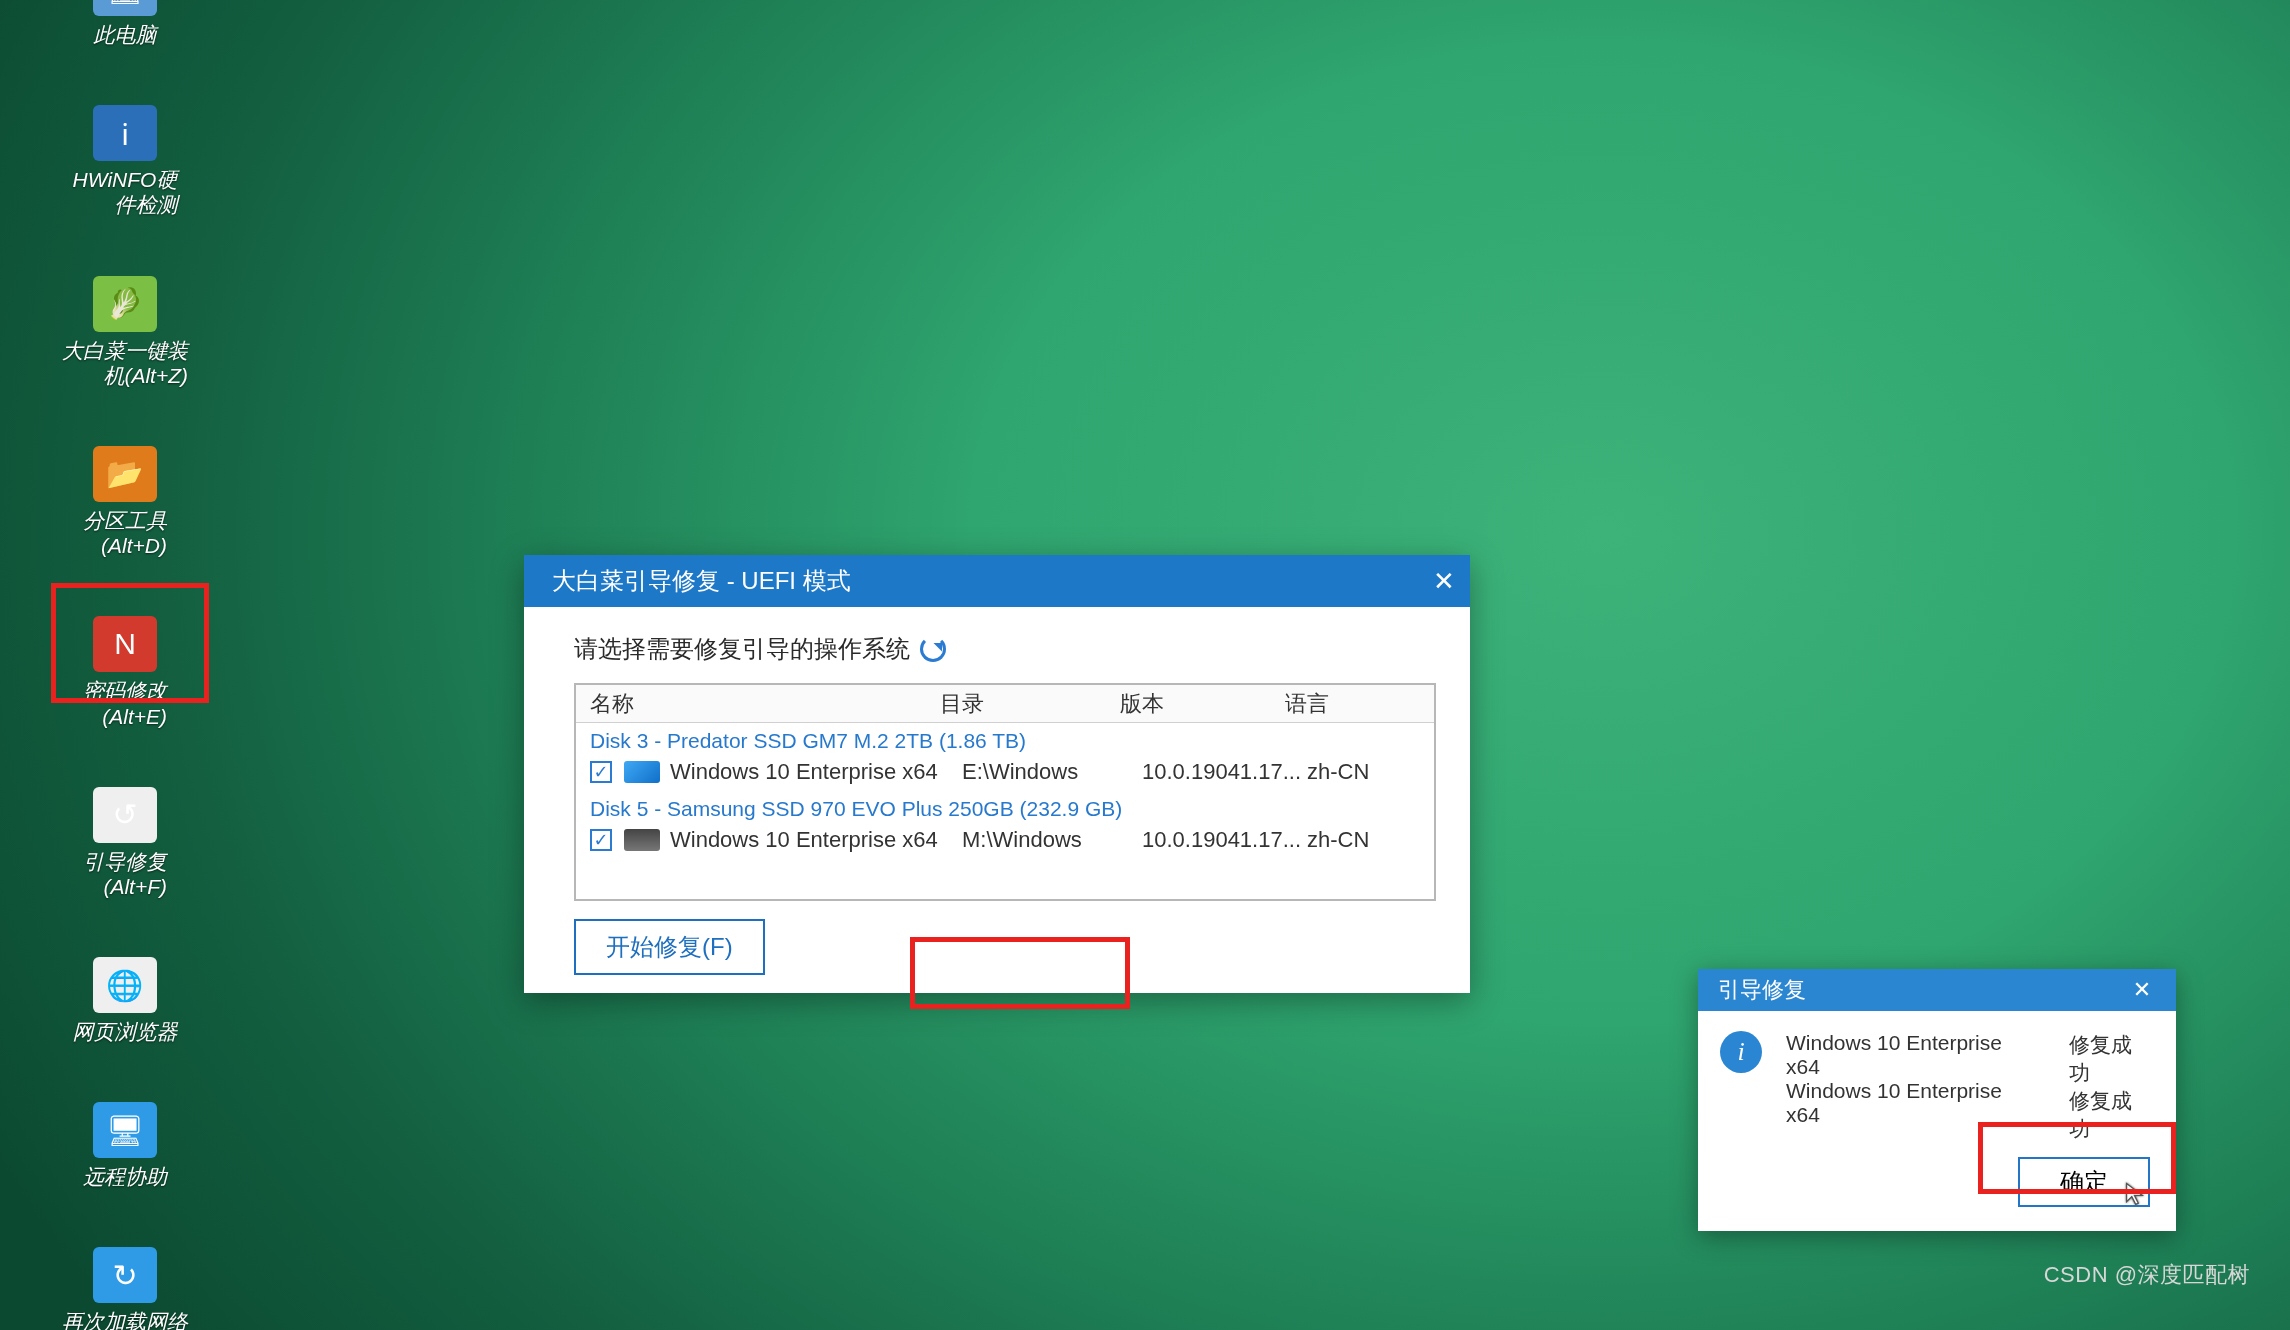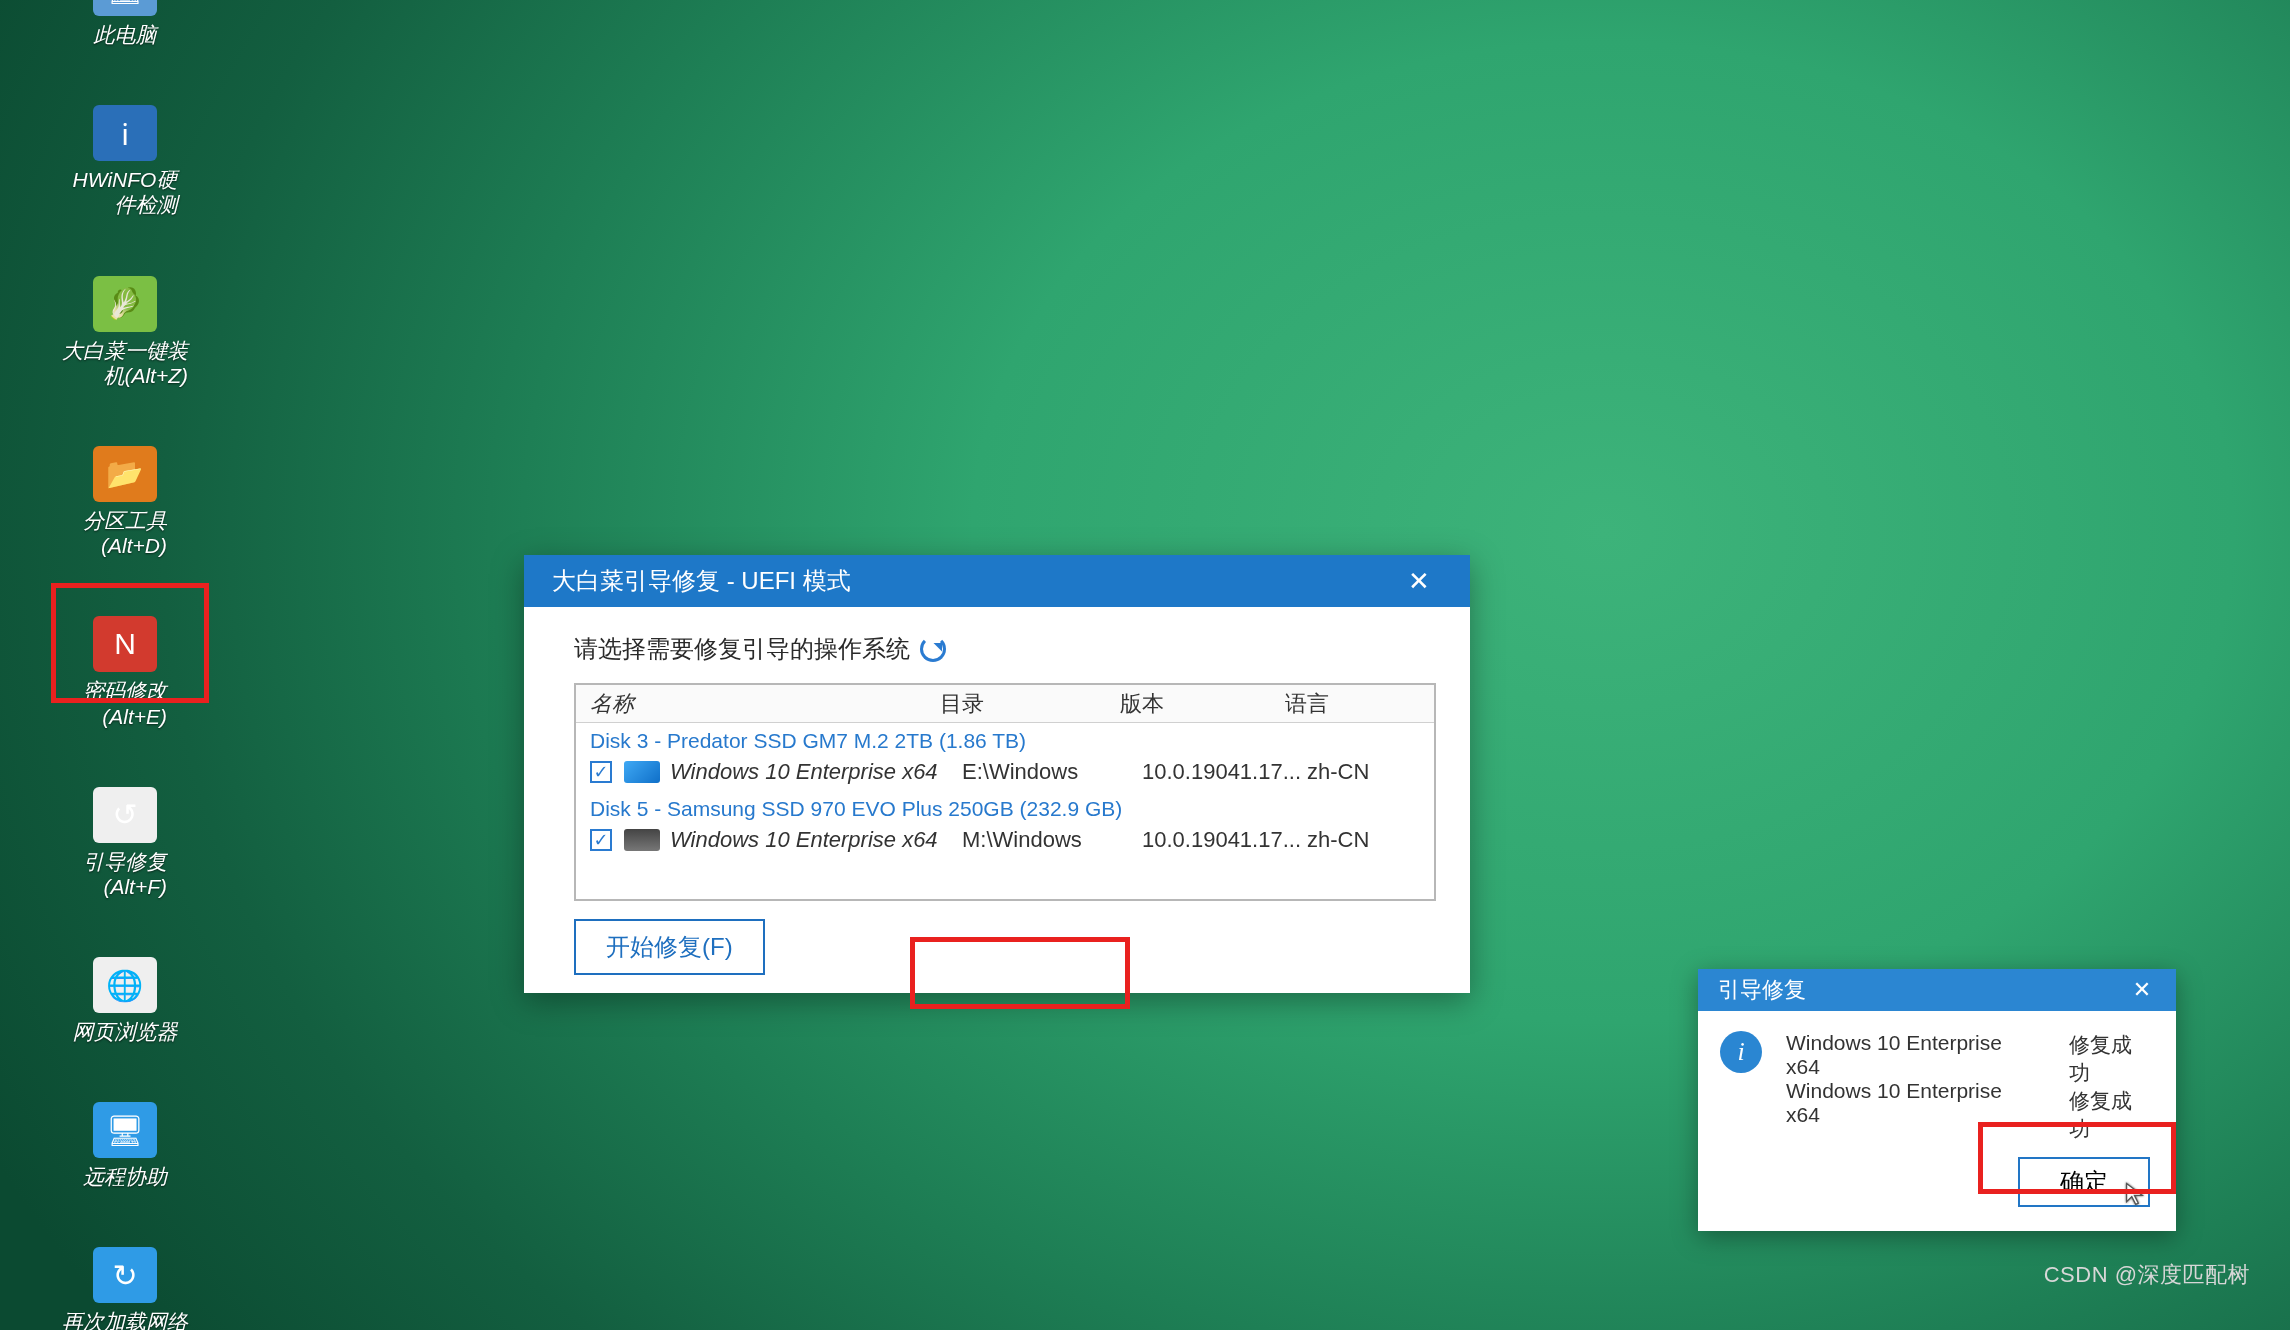--- a/index.html
+++ b/index.html
@@ -20,32 +20,32 @@
   .dlg {
     position: absolute;
     background: #fff;
     box-shadow: 0 8px 30px rgba(0,0,0,.35);
   }
   .dlg-title {
     background: #1e78c8;
     color: #fff;
     height: 52px;
     display:flex; align-items:center; justify-content:space-between;
-    padding: 0 31px 0 28px;
+    padding: 0 6px 0 28px;
     font-size: 24px;
   }
   .close-x { width: 40px; text-align:center; font-size: 26px; cursor:pointer; font-weight:300; }
   .dlg-body { padding: 26px 34px 10px 34px; margin-left: 16px; }
   .instruct { font-size: 24px; color:#2a2a2a; display:flex; align-items:center; gap:10px; }
   .refresh-ico { width:26px; height:26px; border:3px solid #2a7bd1; border-top-color:transparent; border-radius:50%; position:relative; }
   .refresh-ico::after{ content:''; position:absolute; right:-5px; top:-2px; border:6px solid transparent; border-bottom-color:#2a7bd1; transform:rotate(45deg);}
   .listbox { margin-top: 18px; border: 2px solid #b7b7b7; height: 218px; font-size: 22px; color:#333; }
   .list-head { display:flex; background:#fafafa; border-bottom:1px solid #d0d0d0; height:38px; align-items:center; padding-left:14px; font-weight:500;}
   .list-head > div, .row .cells > div { } 
-  .c-name{width:350px;font-style:italic;} .c-dir{width:180px;} .c-ver{width:165px;} .c-lang{width:90px;}
+  .c-name{width:350px;} .c-dir{width:180px;} .c-ver{width:165px;} .c-lang{width:90px;}
   .disk-h { color:#2779cd; font-size:21px; padding: 6px 14px 2px; }
   .row { display:flex; align-items:center; padding: 4px 10px 6px 14px; }
   .chk { width:22px; height:22px; border:2px solid #2a7bd1; margin-right:12px; display:flex; align-items:center; justify-content:center; color:#2a7bd1; font-size:18px;}
   .drv { width:36px; height:22px; margin-right:10px; position:relative; }
   .drv.ssd { background:linear-gradient(#444,#777); border-radius:3px; }
   .drv.win { background:linear-gradient(135deg,#3fa9f5,#0f6fc8); border-radius:3px; }
   .btn-area { display:flex; justify-content:flex-start; padding: 18px 0 8px; }
   .btn-primary { border:2px solid #1e6fbf; background:#fff; color:#1e6fbf; font-size:24px; padding: 10px 30px; cursor:pointer; }
   .dlg-foot { border-top:1px solid #d7d7d7; padding: 16px 34px 22px; font-size:23px; color:#555; display:flex; align-items:center; gap:8px;}
   .dlg-foot .link { color:#2a7bd1; text-decoration:none; }

